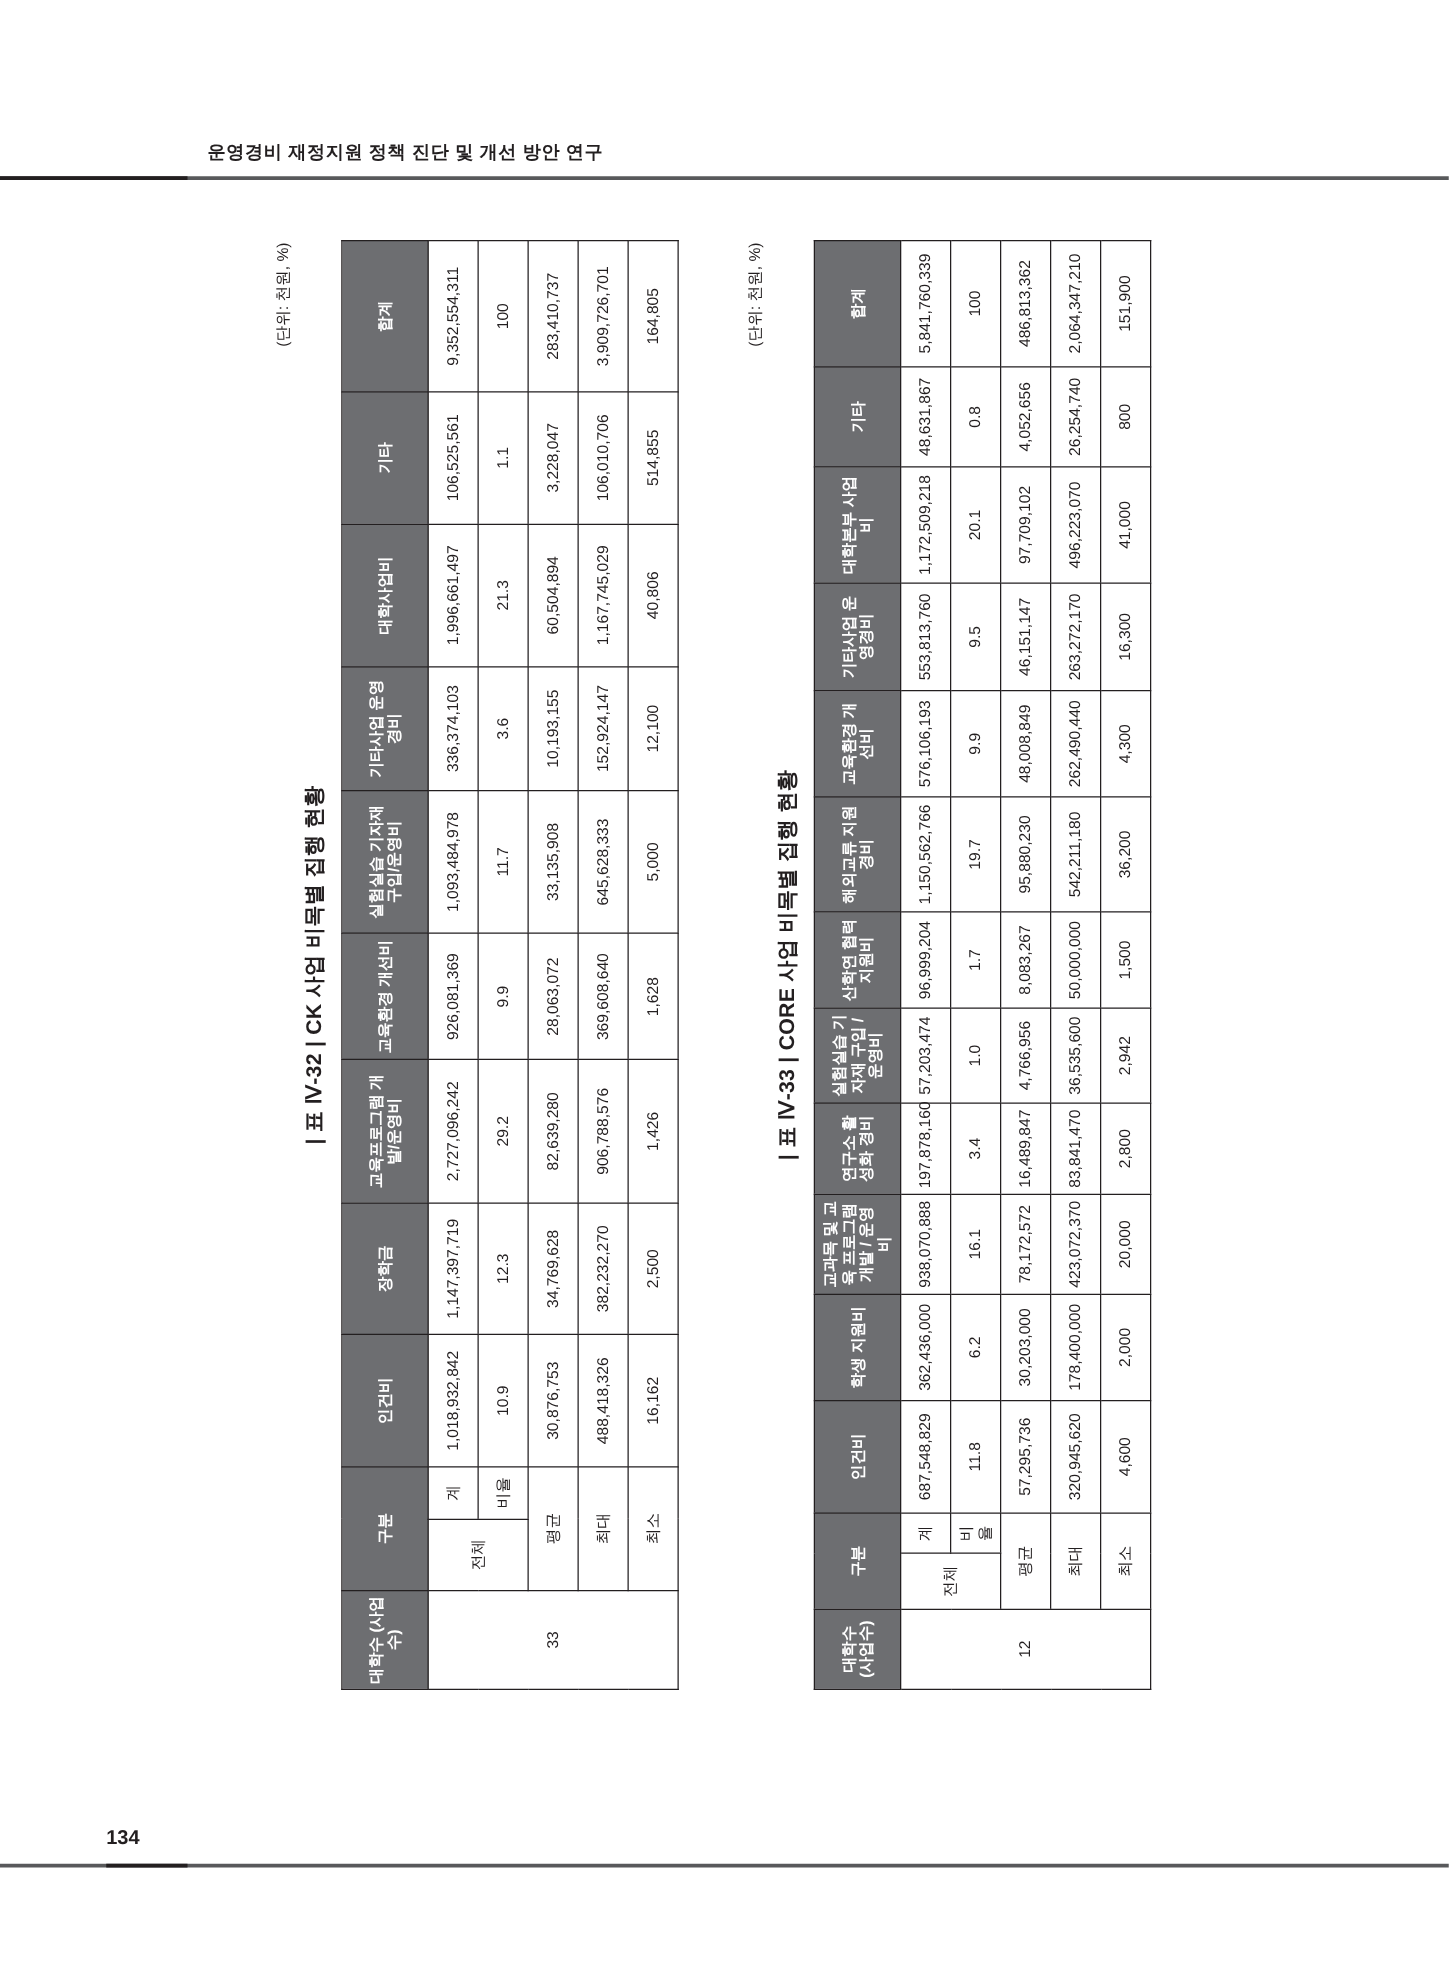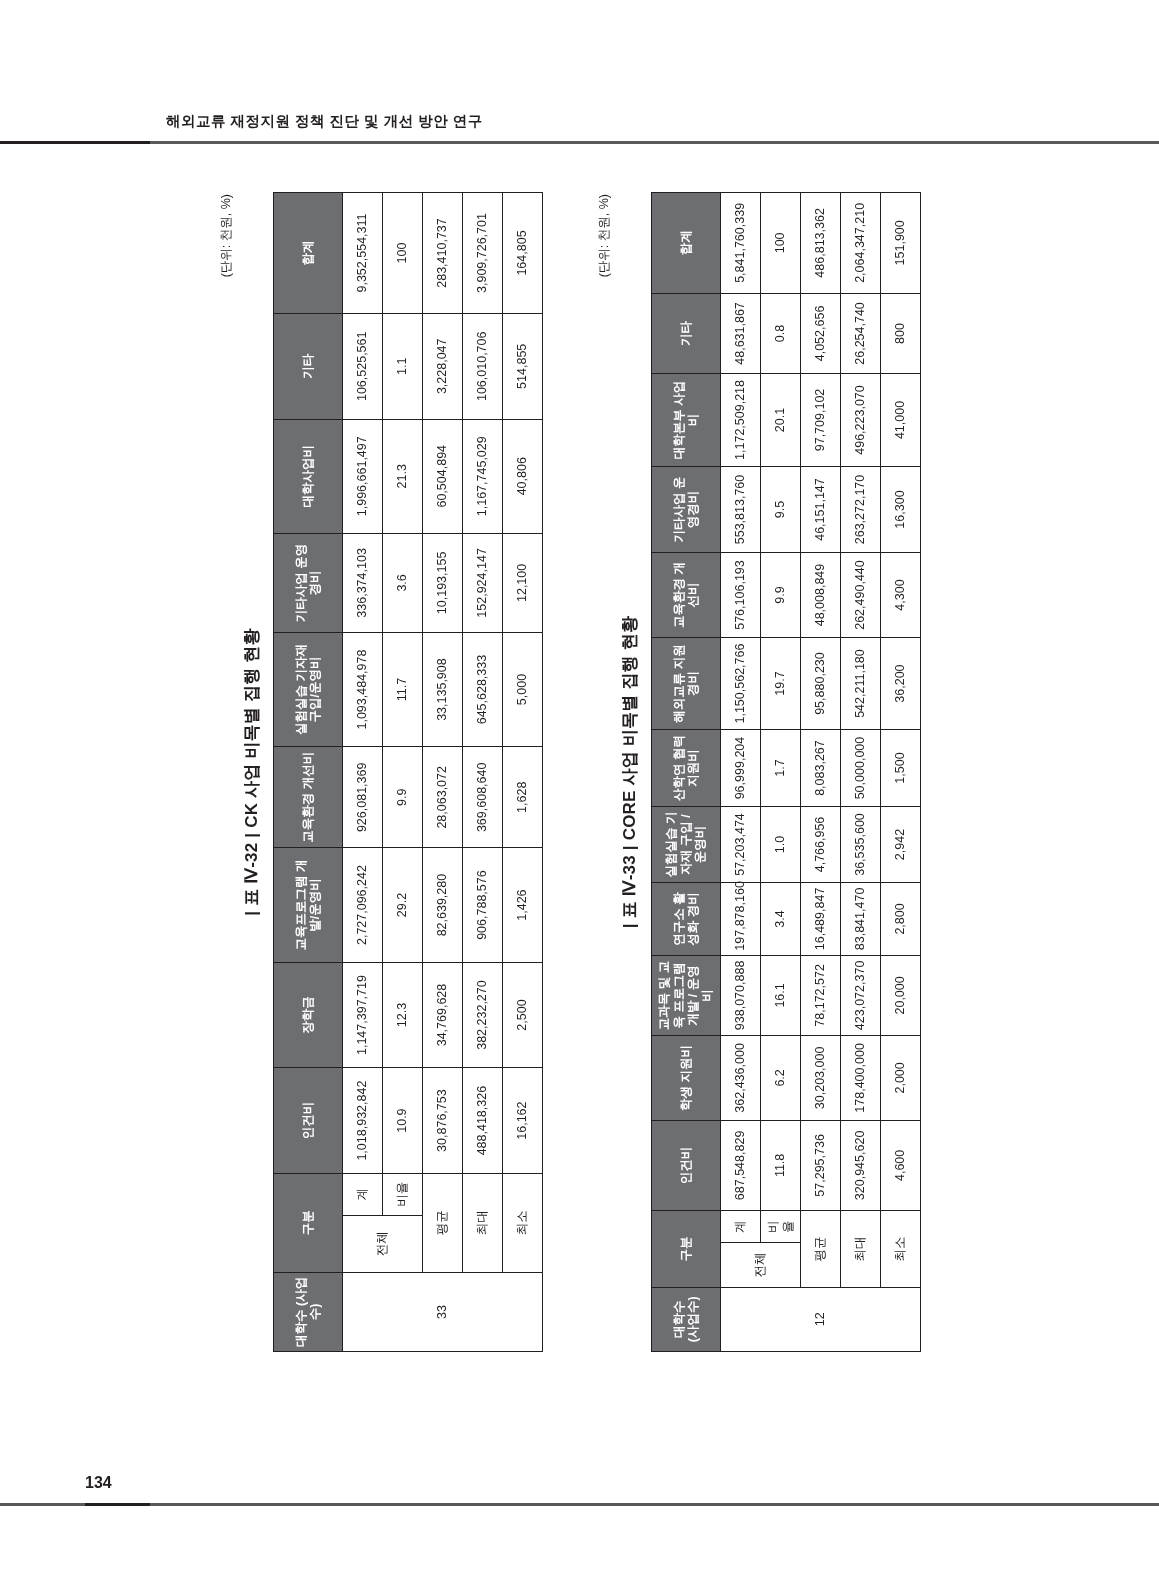--- a/index.html
+++ b/index.html
@@ -48,21 +48,21 @@
     top: 29px;
     width: 150px;
     height: 3px;
     background: #231f20;
   }
 
   
   .page-footer {
     position: absolute;
     left: 0;
-    bottom: 62px;
+    bottom: 74px;
     width: 1159px;
     height: 40px;
   }
   .footer-rule {
     position: absolute;
     left: 0;
     top: 34px;
     width: 1159px;
     height: 3px;
     background: #58595b;
@@ -153,21 +153,21 @@
   .rowspan-cell {
     font-weight: normal;
   }
 
   .two-line { display: block; }
 </style>
 </head>
 <body>
 
 <div class="page-header">
-  <div class="hdr-text">해외교류 재정지원 정책 진단 및 개선 방안 연구</div>
+  <div class="hdr-text">운영경비 재정지원 정책 진단 및 개선 방안 연구</div>
   <div class="hdr-rule"></div>
   <div class="hdr-rule-dark"></div>
 </div>
 
 <div class="rot-block" id="block-ck">
   <div class="unit-note">(단위: 천원, %)</div>
   <div class="tbl-caption">| 표 Ⅳ-32 |  CK 사업 비목별 집행 현황</div>
   <table class="data">
     <colgroup>
       <col style="width:72px">

